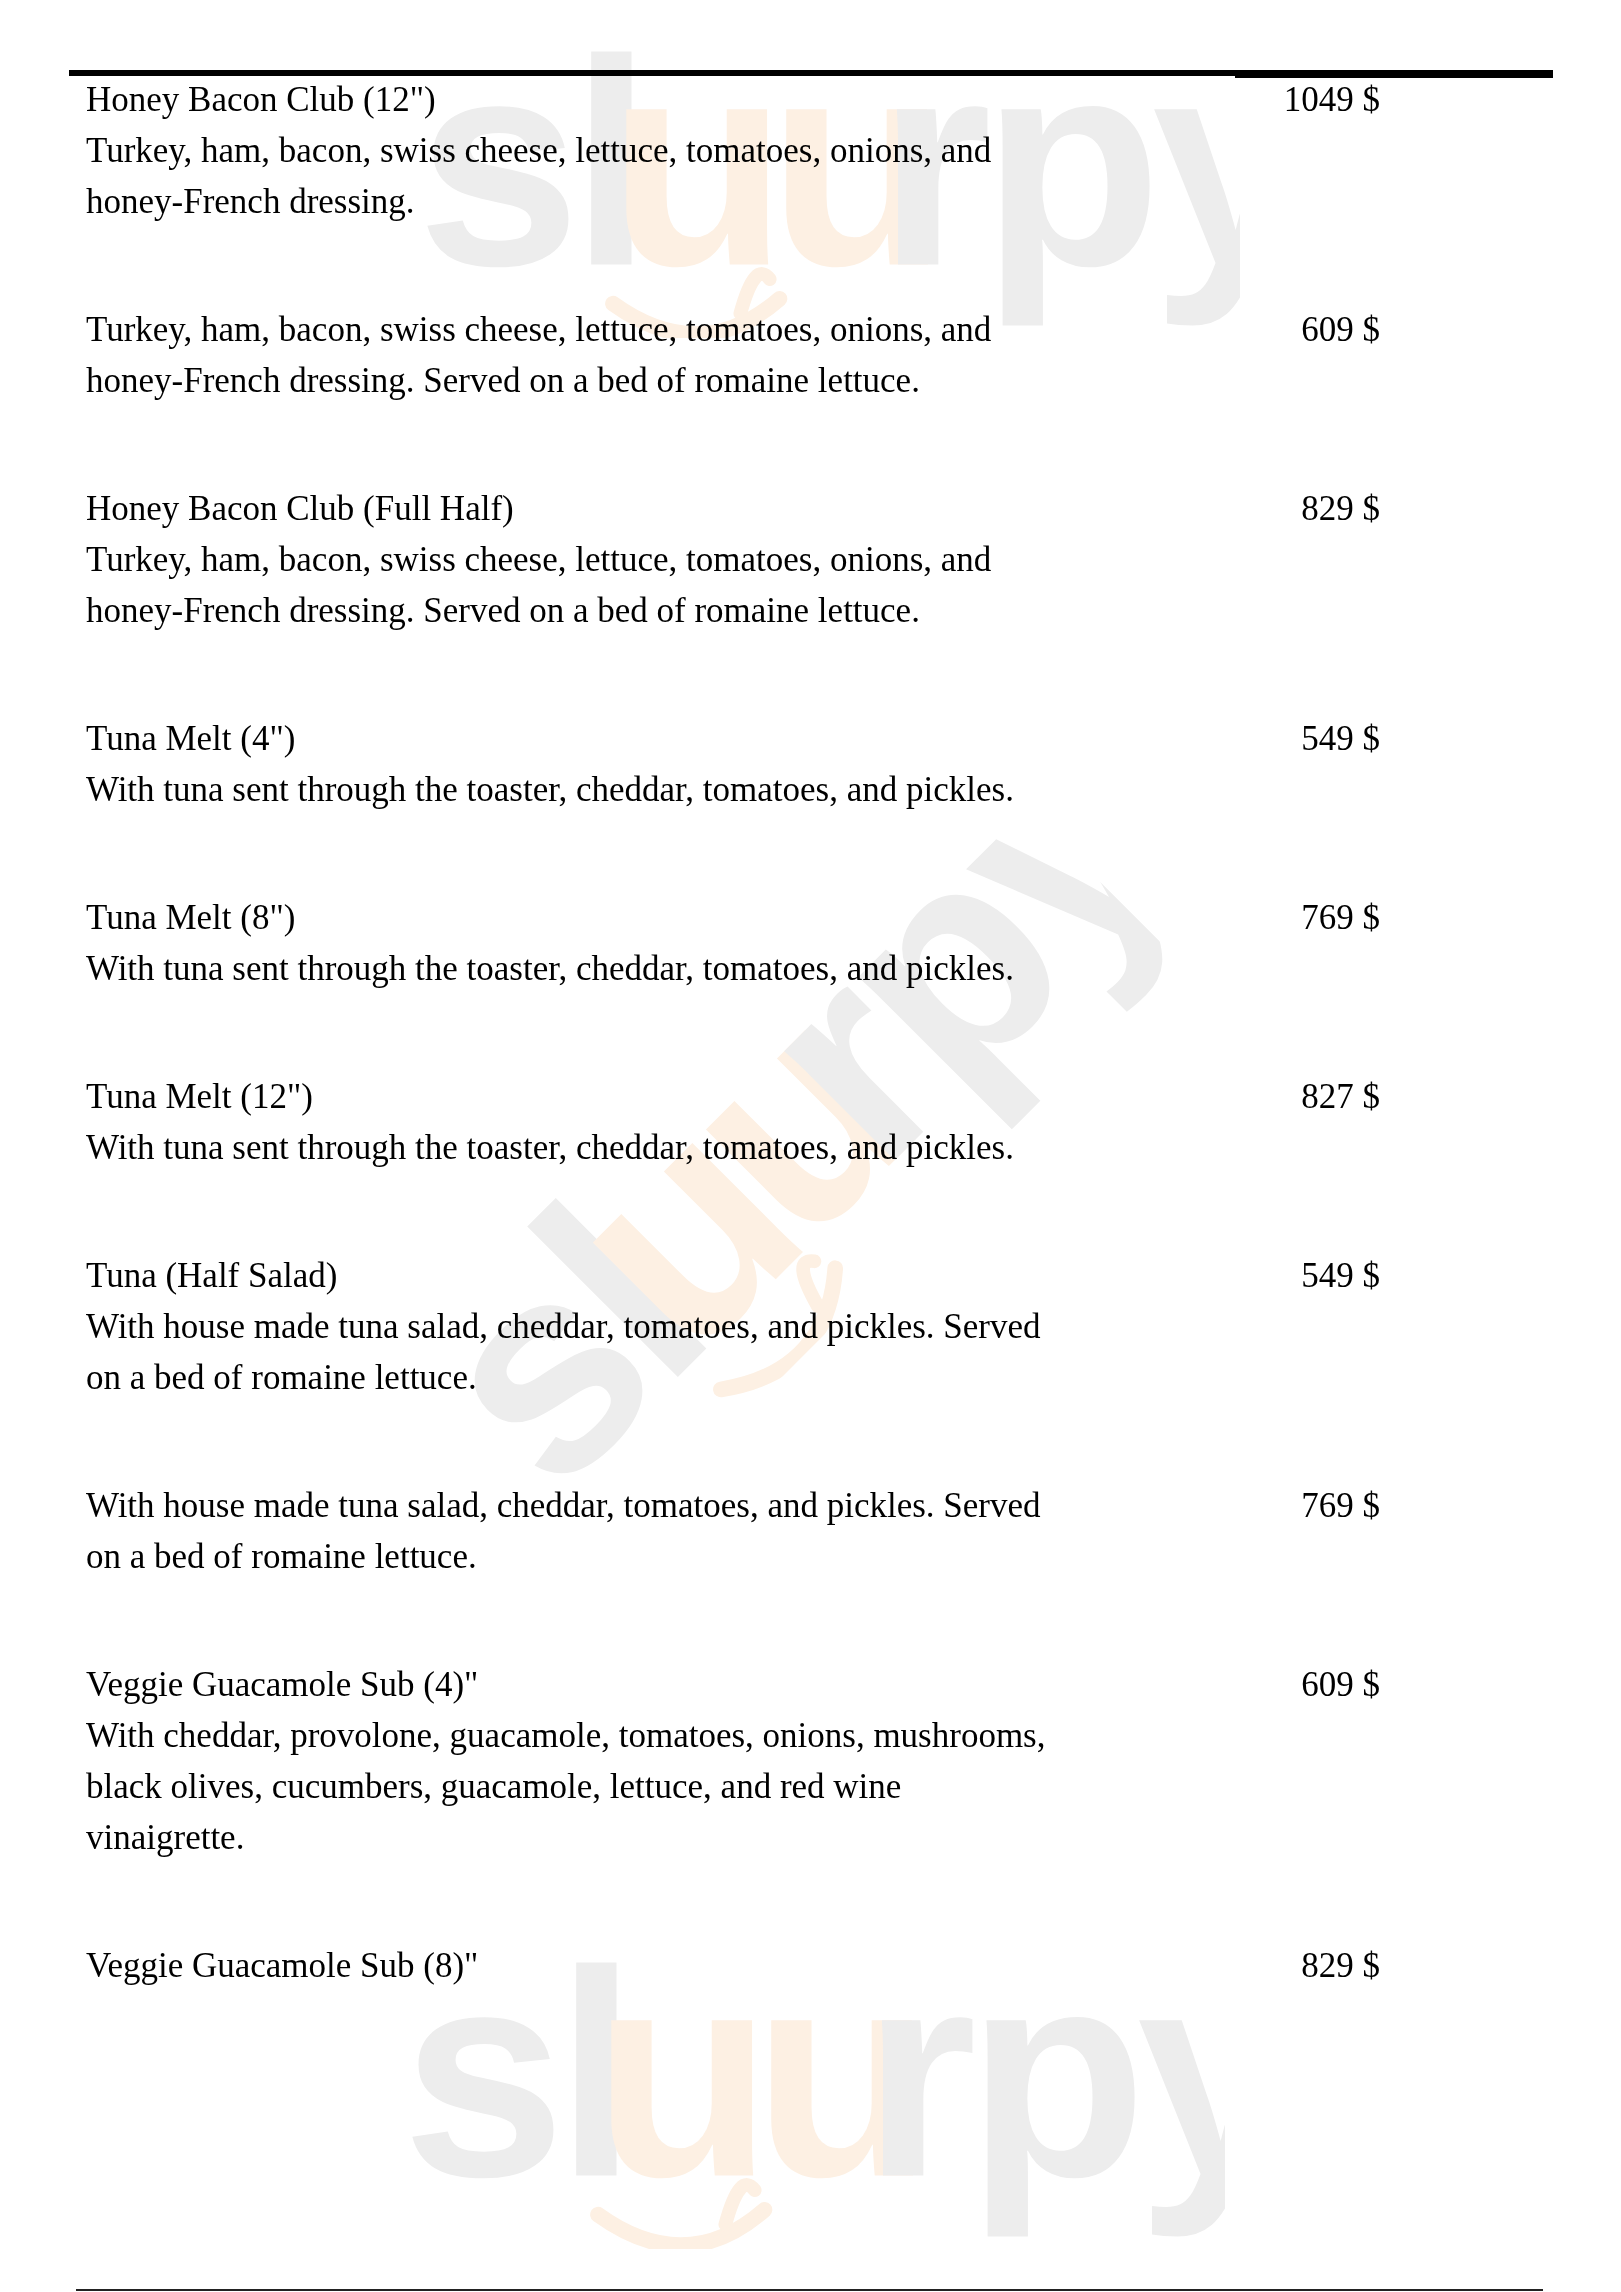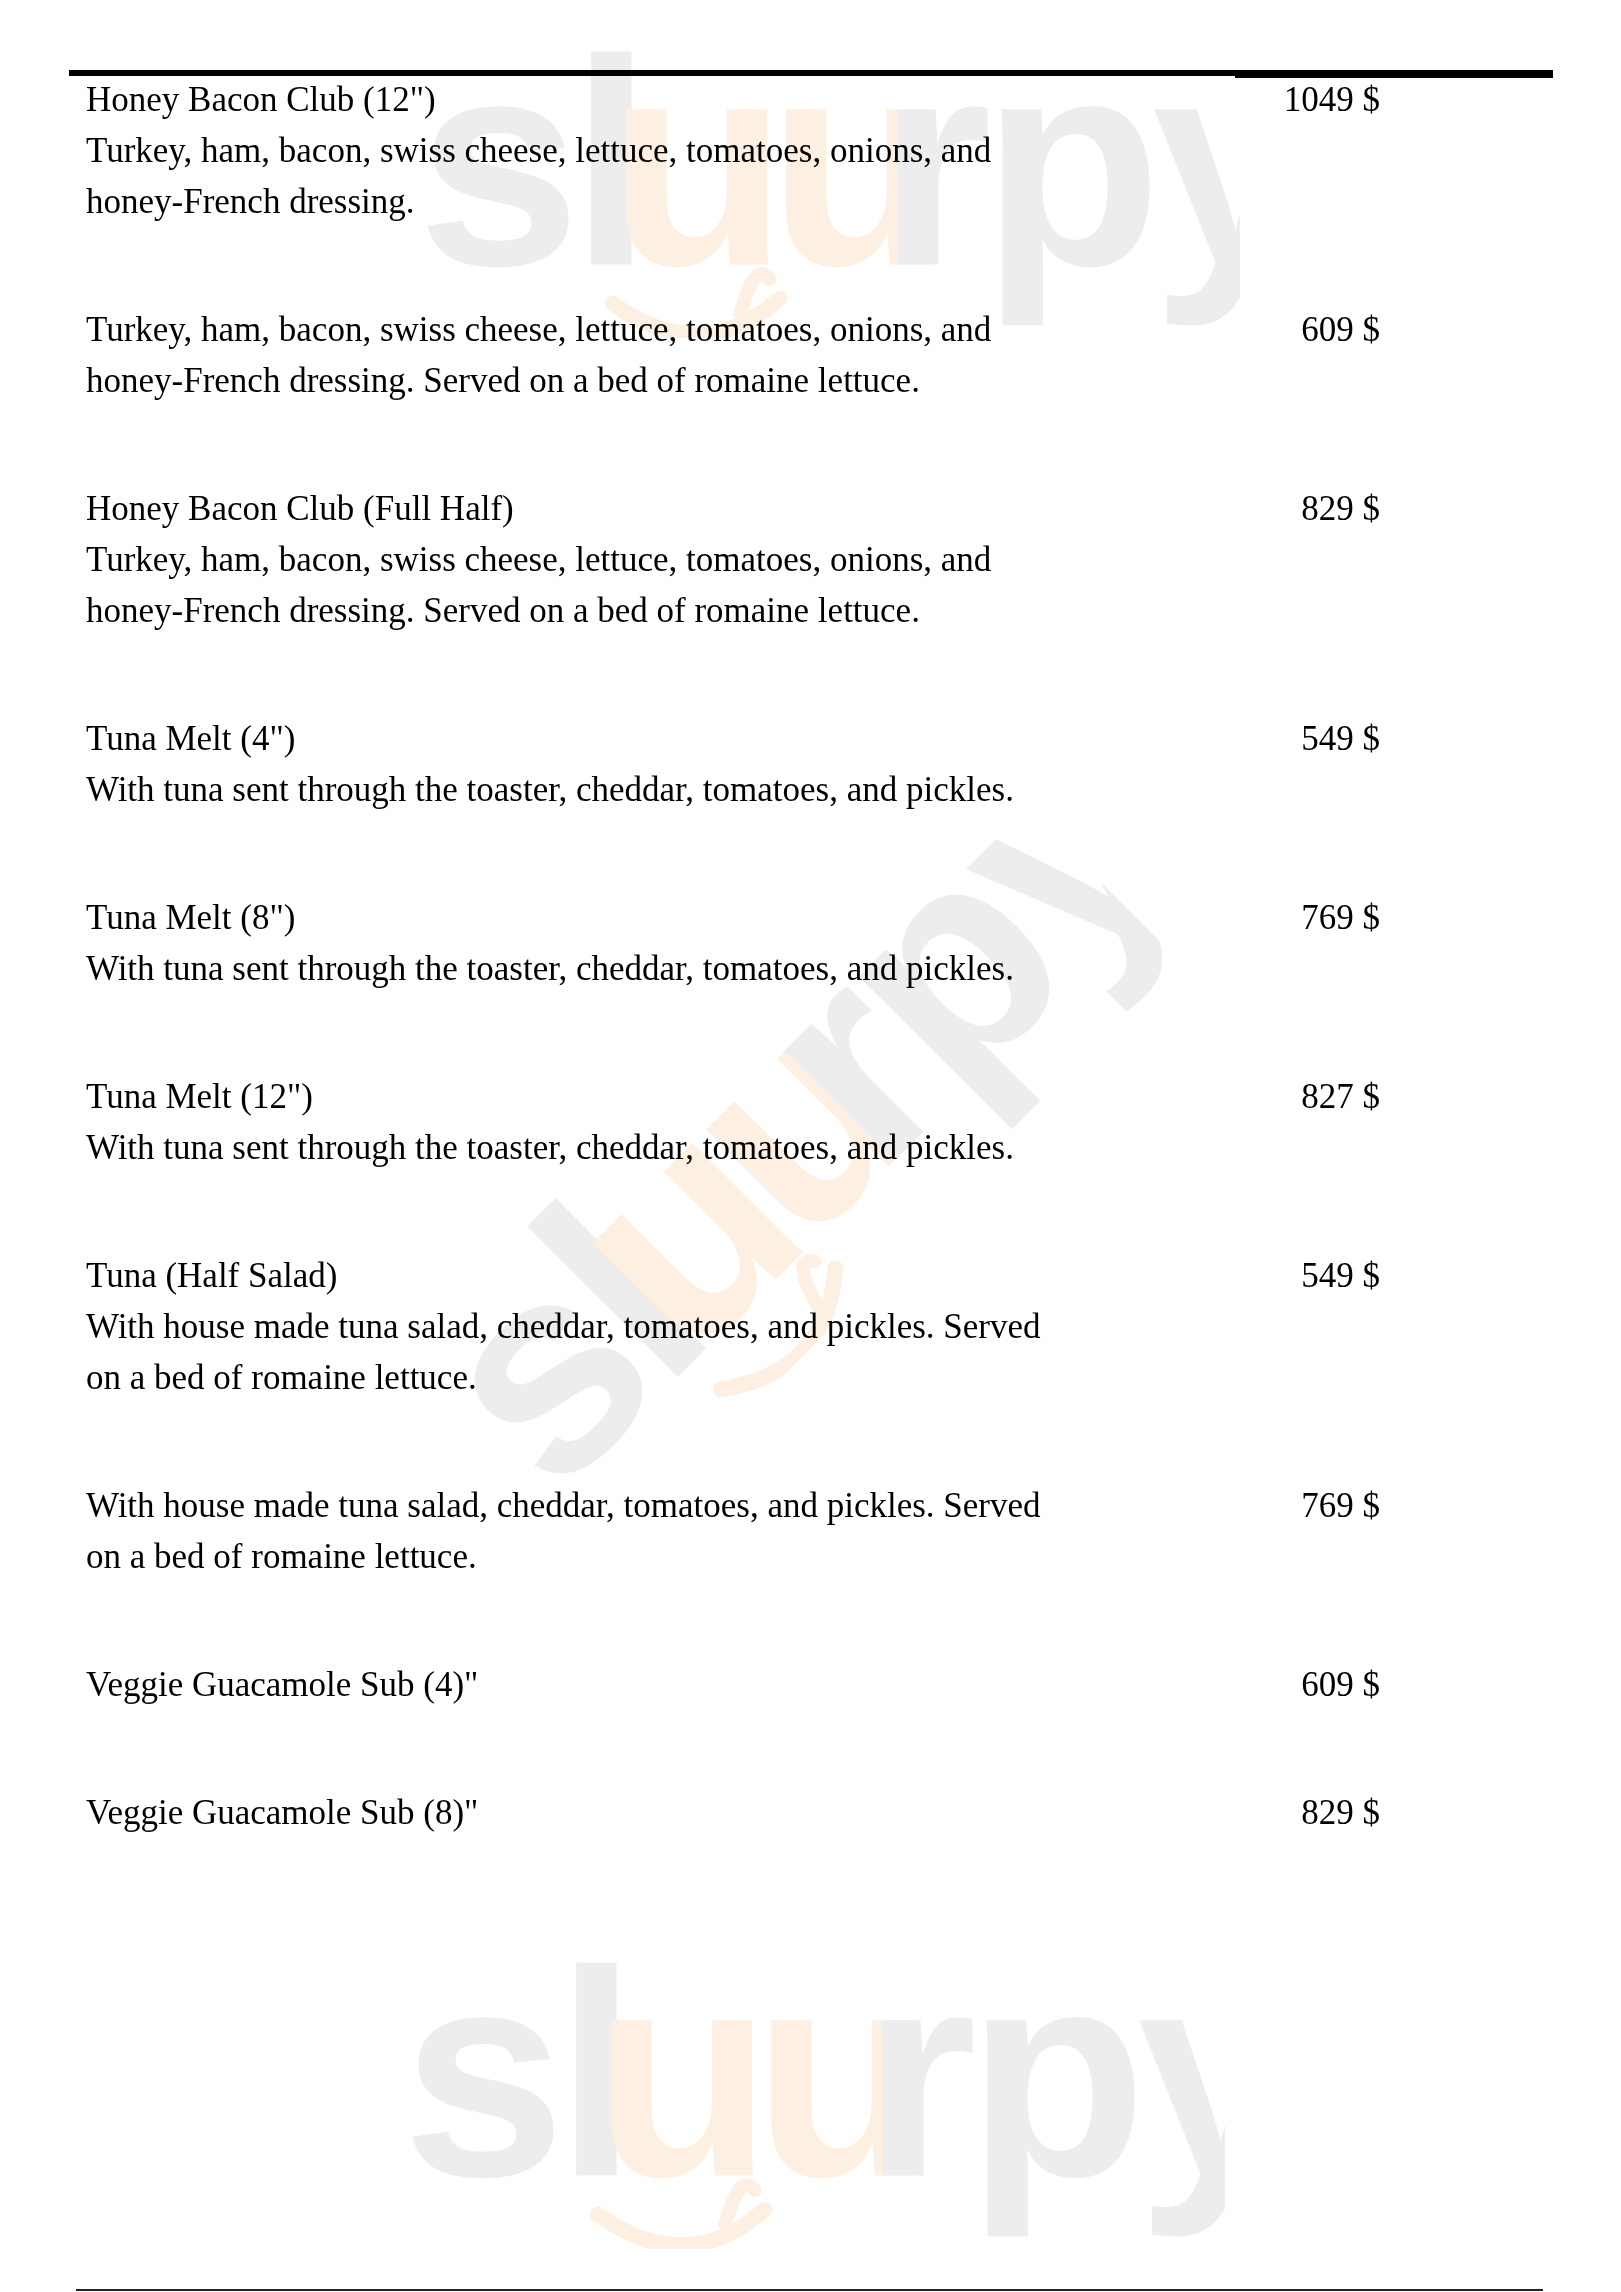--- a/index.html
+++ b/index.html
@@ -192,20 +192,23 @@
     <div class="item-main">
       <p class="item-desc">With house made tuna salad, cheddar, tomatoes, and pickles. Served
 on a bed of romaine lettuce.</p>
     </div>
     <div class="item-price">769 $</div>
   </div>
 
   <div class="menu-item">
     <div class="item-main">
       <p class="item-title">Veggie Guacamole Sub (4)"</p>
+      <p class="item-desc">With cheddar, provolone, guacamole, tomatoes, onions, mushrooms,
+black olives, cucumbers, guacamole, lettuce, and red wine
+vinaigrette.</p>
     </div>
     <div class="item-price">609 $</div>
   </div>
 
   <div class="menu-item">
     <div class="item-main">
       <p class="item-title">Veggie Guacamole Sub (8)"</p>
       <p class="item-desc"></p>
     </div>
     <div class="item-price">829 $</div>

